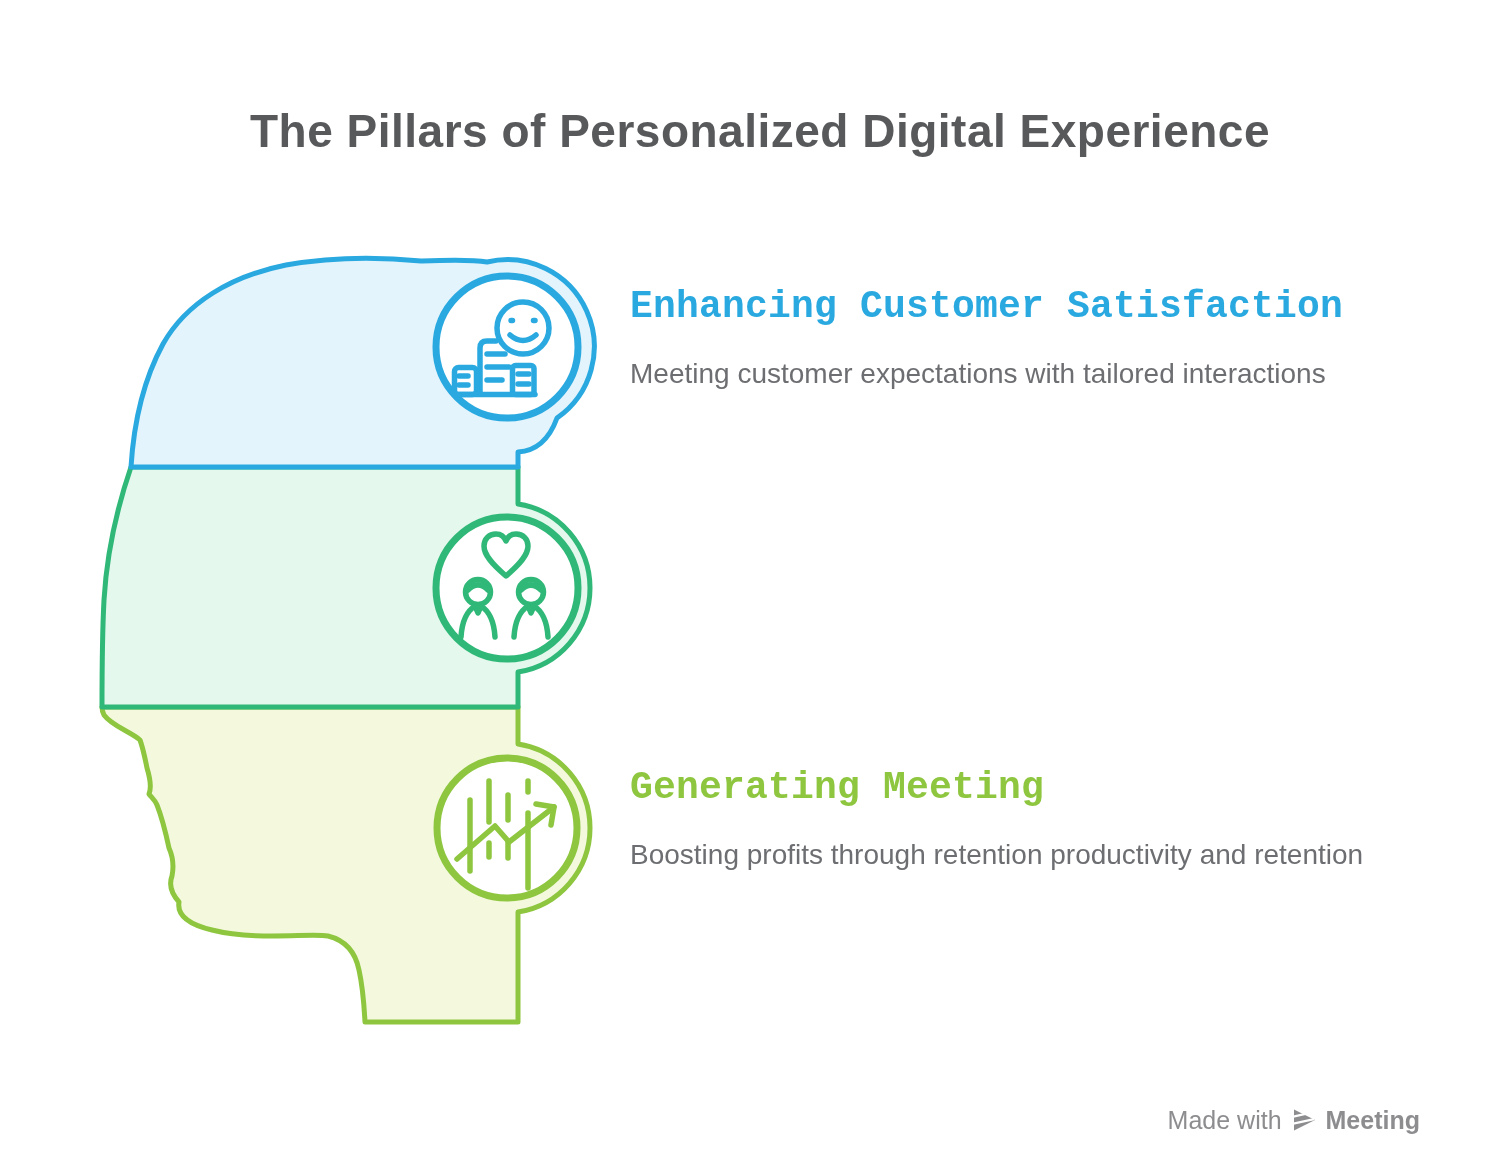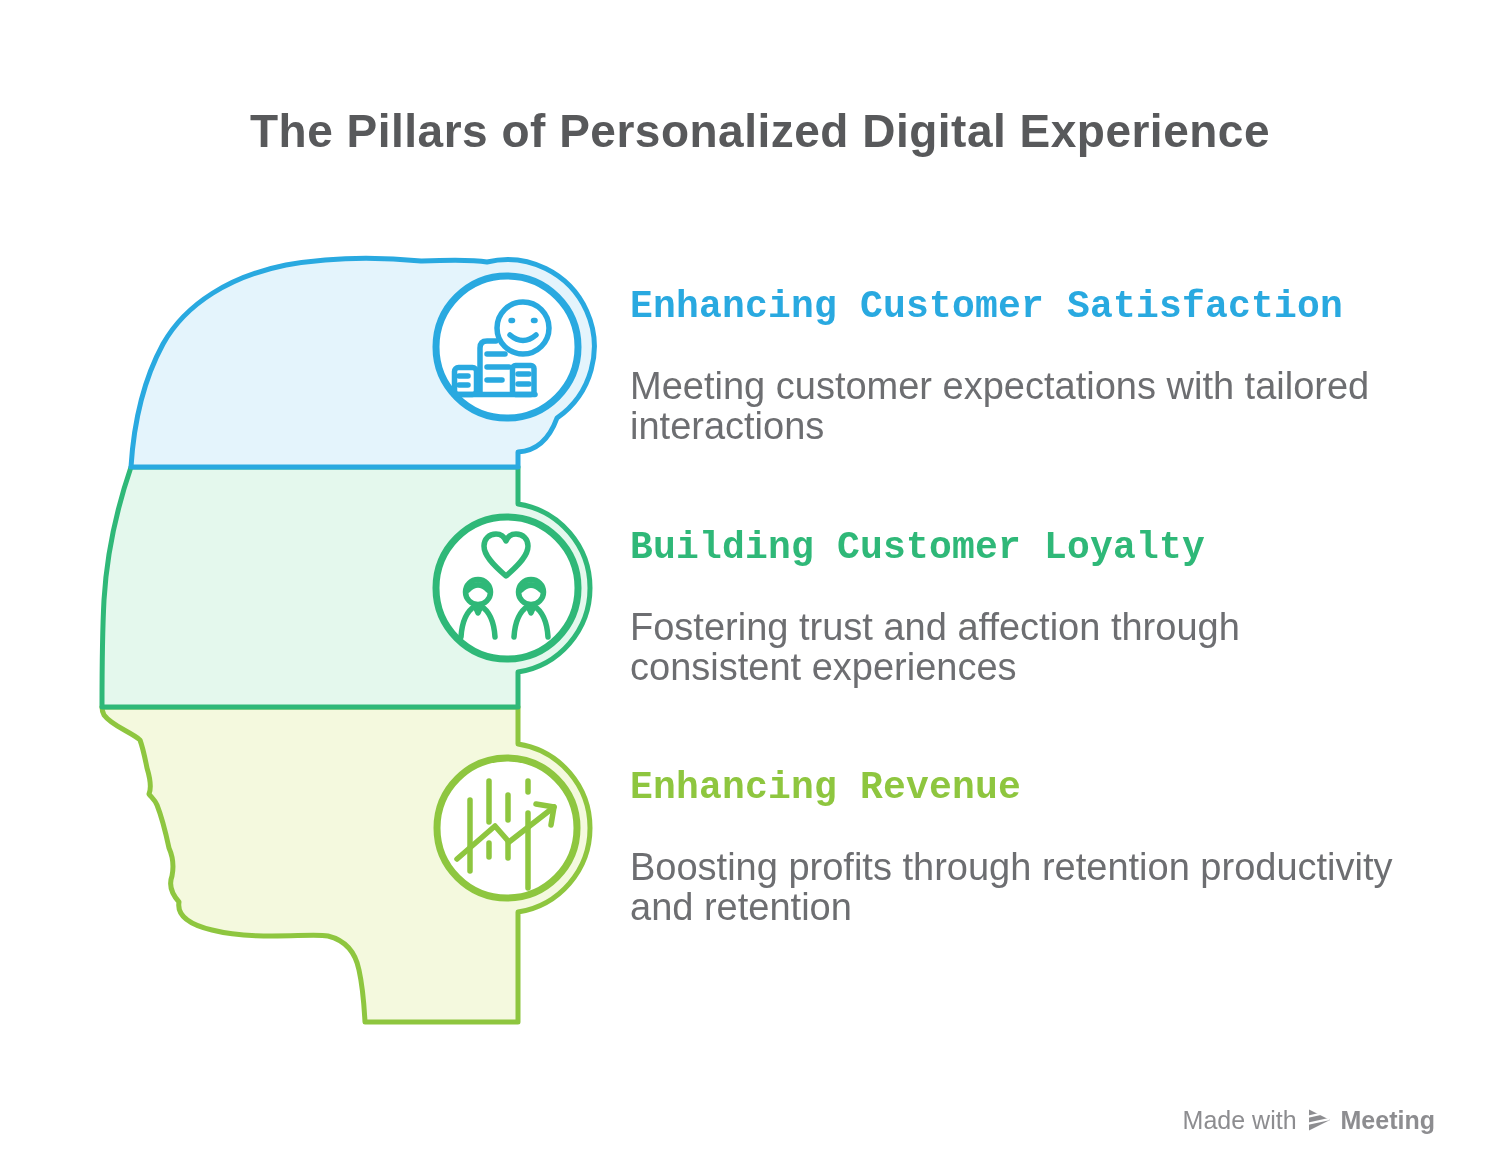--- a/index.html
+++ b/index.html
@@ -33,24 +33,24 @@
   .bubble-lime{stroke:var(--lime);}
   .ic{fill:none;stroke-width:5.5;stroke-linecap:round;stroke-linejoin:round;}
   .ic-blue{stroke:var(--blue);}
   .ic-green{stroke:var(--green);}
   .ic-lime{stroke:var(--lime);}
 
   .text-block{position:absolute;left:630px;width:790px;}
   .tb-1{top:284px;} .tb-2{top:525px;} .tb-3{top:765px;}
   .sec-heading{font-size:38px;line-height:46px;font-weight:600;letter-spacing:0.2px;font-family:Liberation Mono, monospace;}
   .h-blue{color:var(--blue);} .h-green{color:var(--green);} .h-lime{color:var(--lime);}
-  .sec-desc{margin-top:36px;font-size:38px;line-height:40px;color:var(--body-text);}
+  .sec-desc{margin-top:24px;font-size:28px;line-height:40px;color:var(--body-text);}
 
   .watermark{
-    position:absolute;right:53px;top:1104px;height:32px;
+    position:absolute;right:68px;top:1104px;height:32px;
     display:flex;align-items:center;gap:9px;color:var(--watermark-text);
     font-size:25px;
   }
   .wm-prefix{font-weight:400;}
   .wm-brand{font-weight:600;}
   .wm-logo{width:26px;height:26px;display:block;}
 </style>
 </head>
 <body>
 
@@ -143,27 +143,23 @@
         <path d="M 536,804 L 554,807 L 551,825"></path>
       </g>
     </g>
   </svg>
 
   <div class="text-block tb-1">
     <div class="sec-heading h-blue">Enhancing Customer Satisfaction</div>
     <div class="sec-desc">Meeting customer expectations with tailored interactions</div>
   </div>
 
-  <div class="text-block tb-2">
-    <div class="sec-heading h-green">Building Customer Loyalty</div>
-    <div class="sec-desc">Fostering trust and affection through consistent experiences</div>
-  </div>
 
   <div class="text-block tb-3">
-    <div class="sec-heading h-lime">Enhancing Revenue</div>
+    <div class="sec-heading h-lime">Generating Meeting</div>
     <div class="sec-desc">Boosting profits through retention productivity and retention</div>
   </div>
 
   <div class="watermark">
     <span class="wm-prefix">Made with</span>
     <svg class="wm-logo" viewBox="0 0 26 26">
       <path d="M 3,2.5 L 24,13 L 3,23.5 Z" fill="#8D8D90"></path>
       <path d="M 0,10.2 L 20,5.6" stroke="#ffffff" stroke-width="2.4" fill="none"></path>
       <path d="M 0,17.2 L 23,12.2" stroke="#ffffff" stroke-width="2.4" fill="none"></path>
     </svg>

